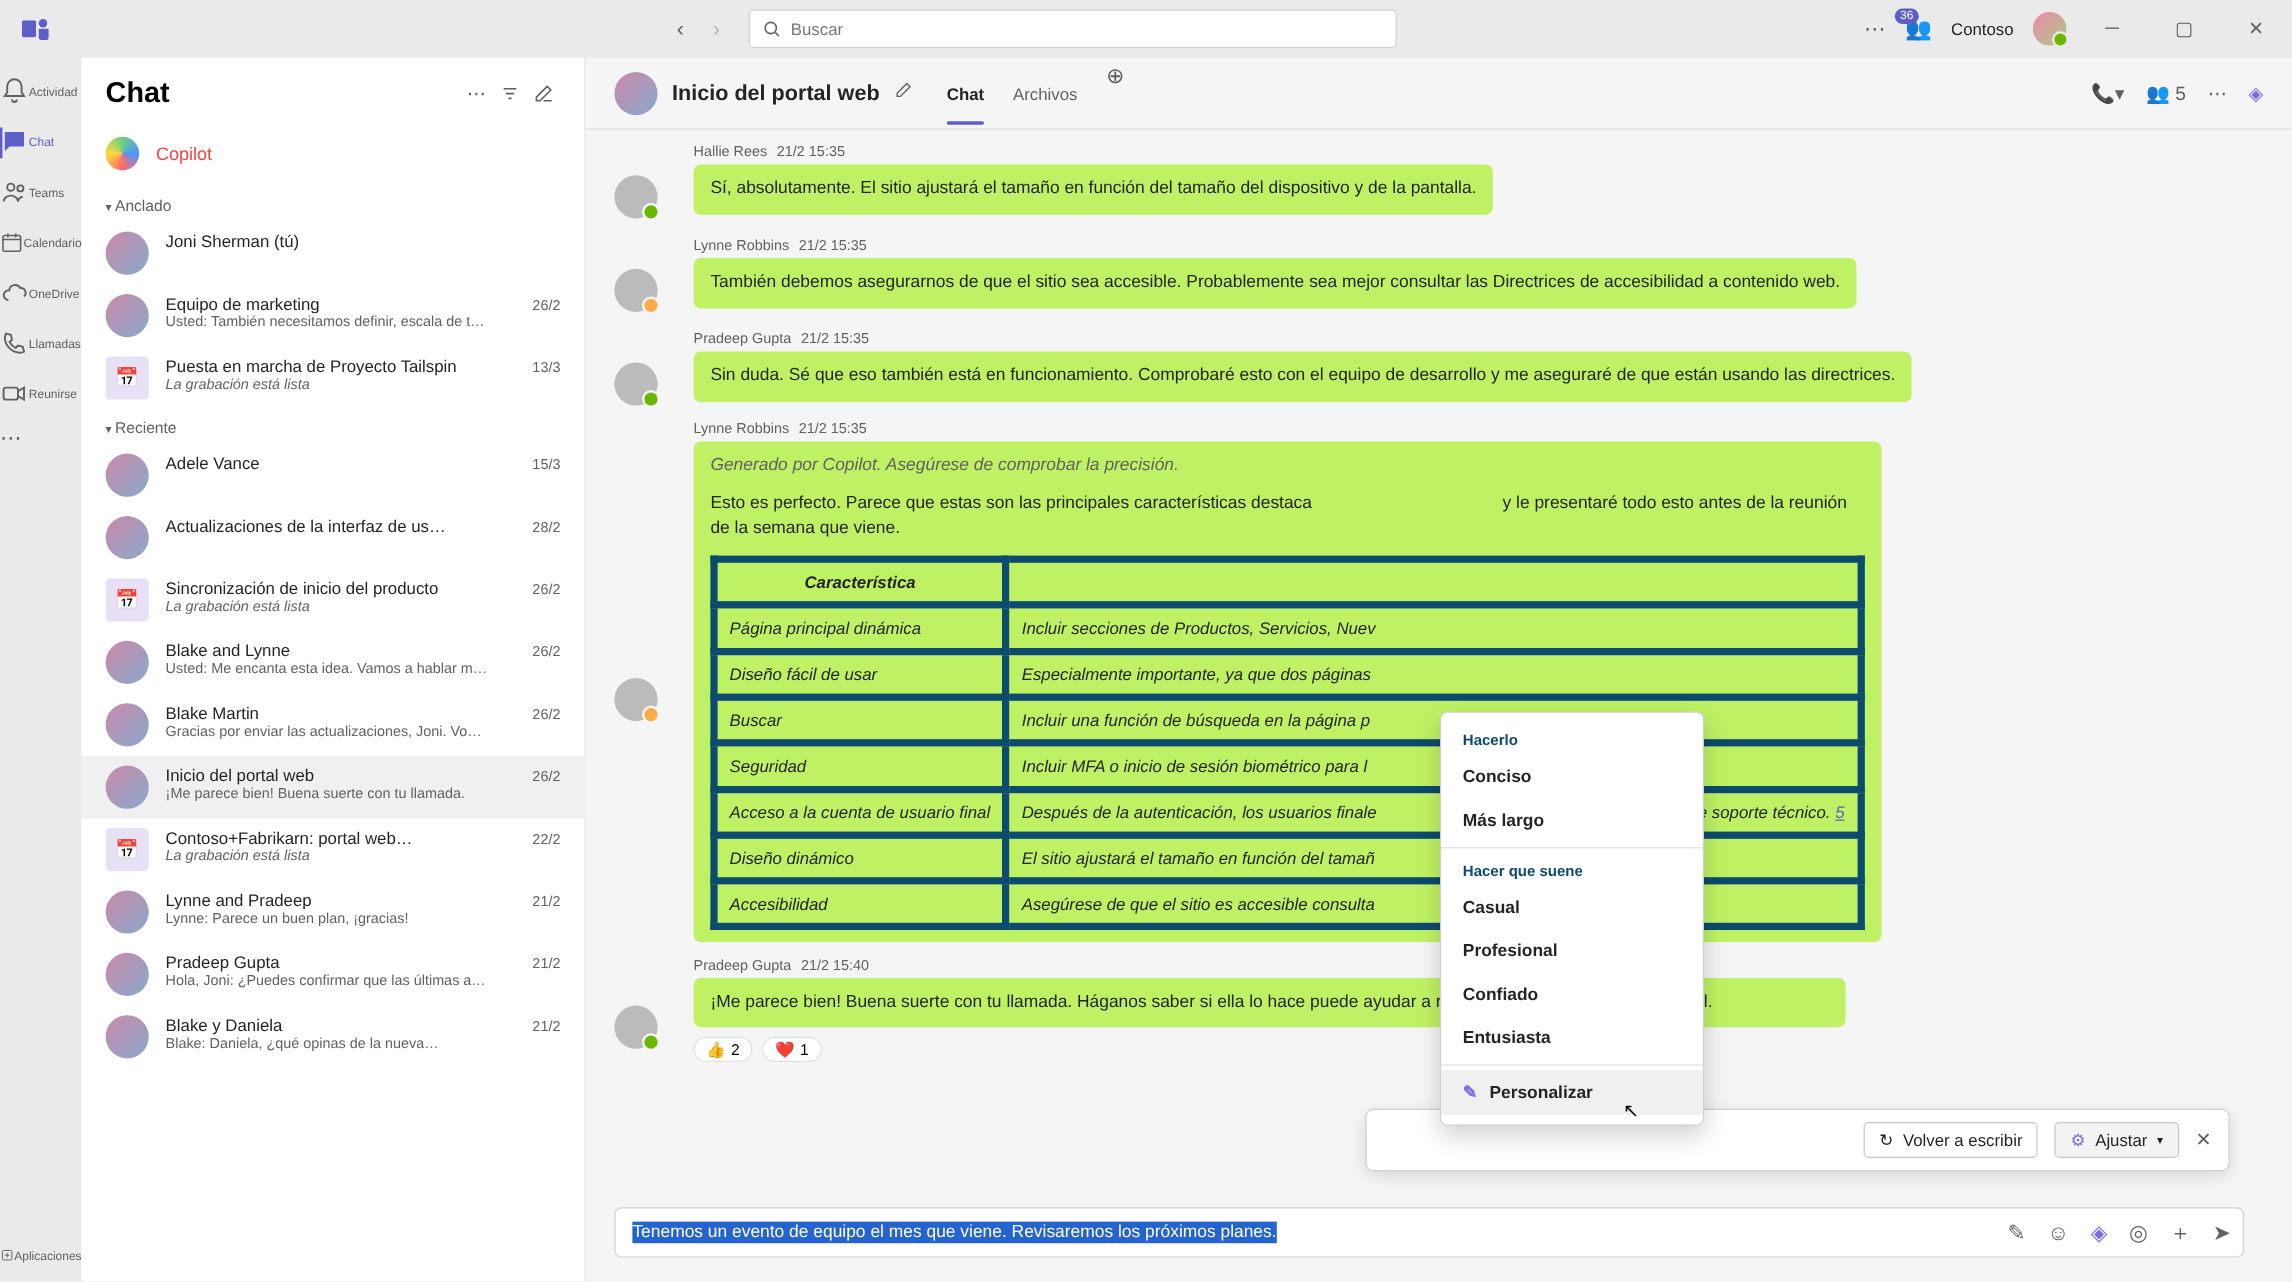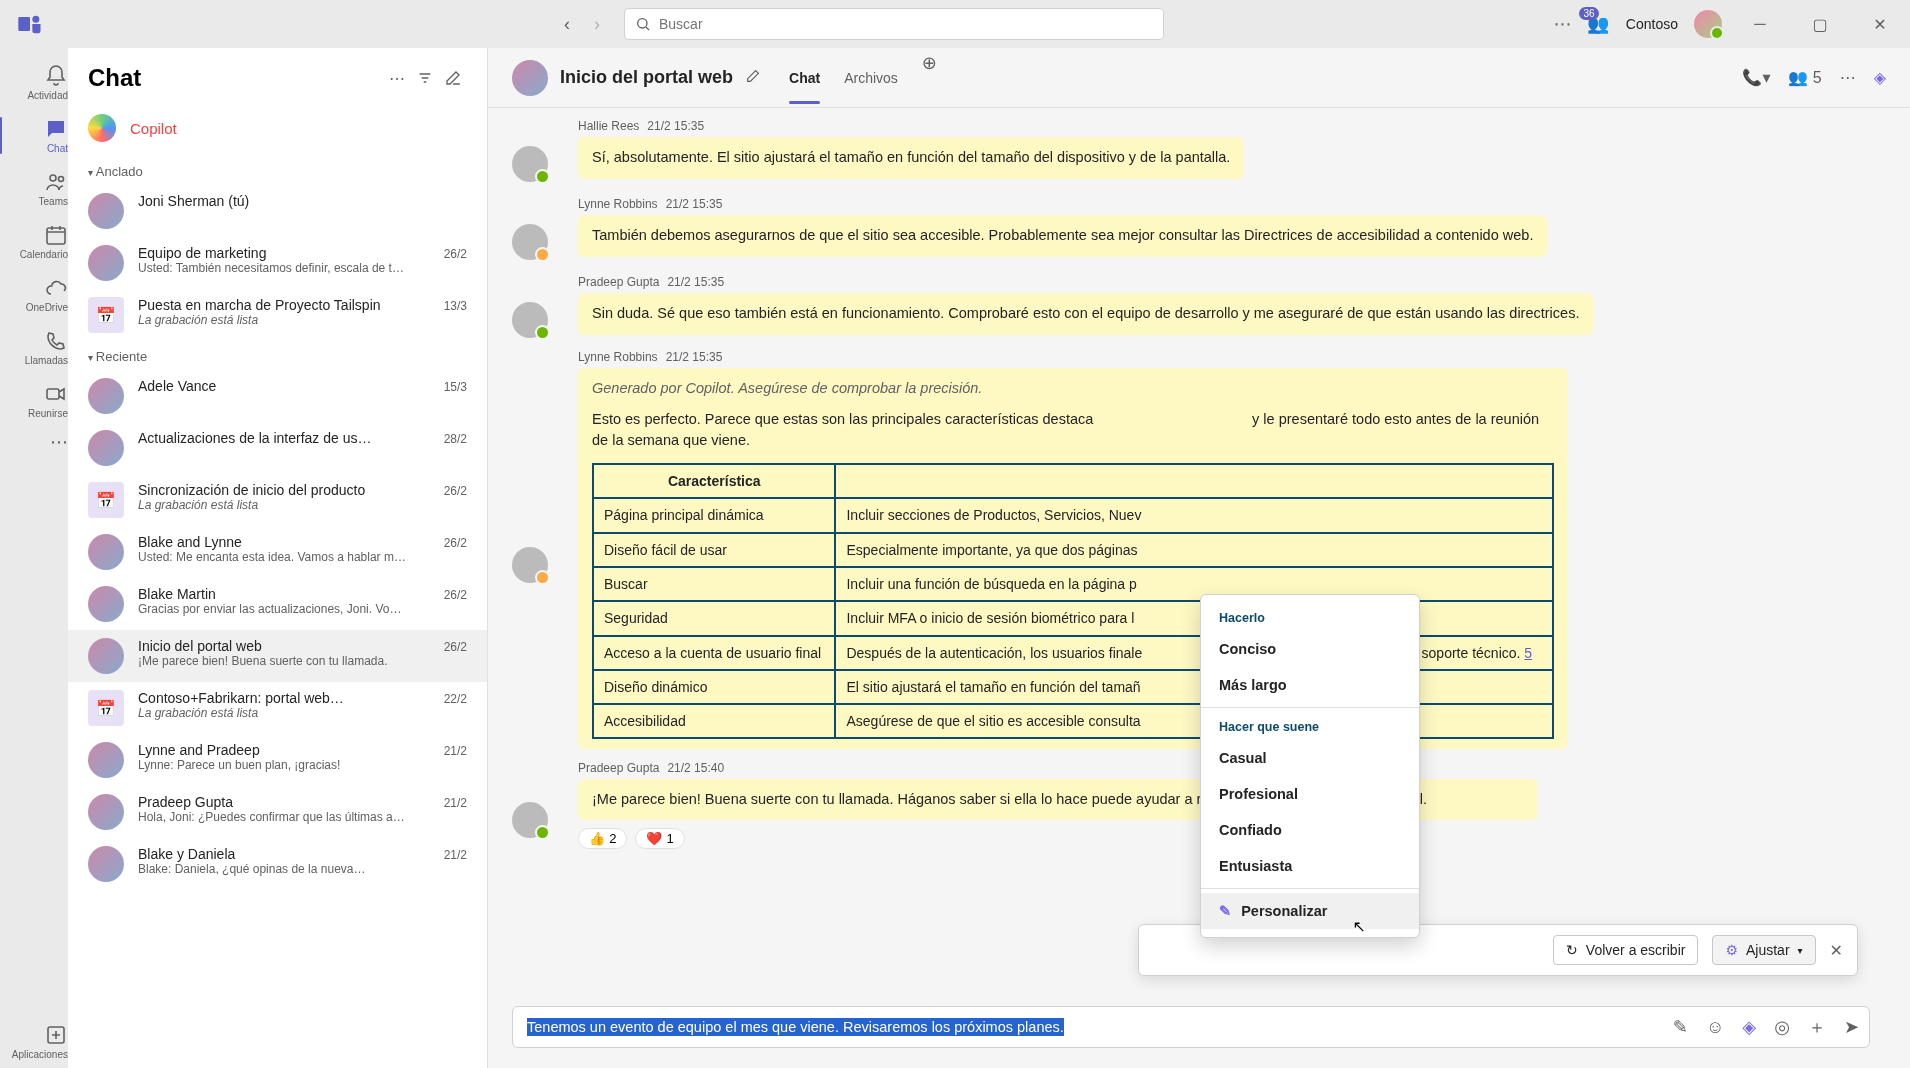--- a/index.html
+++ b/index.html
@@ -20,21 +20,21 @@
 .titlebar .org { font-size: 14px; color: #242424; }
 .titlebar .avatar-small { width: 28px; height: 28px; border-radius: 50%; background: linear-gradient(135deg,#e8a,#ac8); position:relative; }
 .titlebar .avatar-small::after { content:''; position:absolute; right:-2px; bottom:-2px; width:10px; height:10px; background:#6bb700; border:2px solid #eaeaea; border-radius:50%; }
 .winbtn { width: 44px; height: 32px; display:flex; align-items:center; justify-content:center; cursor:pointer; }
 
 
 .main { flex: 1; display: flex; overflow: hidden; }
 
 
 .rail { width: 68px; background: #eaeaea; display: flex; flex-direction: column; align-items: center; padding-top: 8px; }
-.rail-item { width: 68px; display: flex; flex-direction: column; align-items: flex-end; padding: 8px 0; font-size: 10px; color: #616161; cursor: pointer; position:relative; }
+.rail-item { width: 68px; display: flex; flex-direction: row; align-items: center; padding: 8px 0; font-size: 10px; color: #616161; cursor: pointer; position:relative; }
 .rail-item svg { width: 24px; height: 24px; margin-bottom: 2px; }
 .rail-item.active { color: #5b5fc7; }
 .rail-item.active::before { content:''; position:absolute; left:0; top:8px; bottom:8px; width:2px; background:#5b5fc7; border-radius:1px; }
 .rail-spacer { flex:1; }
 
 
 .chatlist { width: 420px; background: #fff; display: flex; flex-direction: column; border-right: 1px solid #e0e0e0; }
 .chatlist-header { display: flex; align-items: center; padding: 16px 20px 12px; }
 .chatlist-header h1 { font-size: 24px; font-weight: 700; flex:1; }
 .chatlist-header .hbtn { width: 28px; height: 28px; display:flex; align-items:center; justify-content:center; color:#616161; cursor:pointer; font-size:16px; }
@@ -72,25 +72,25 @@
 .conv-header-right > * { cursor:pointer; }
 
 .conv-body { flex:1; overflow-y:auto; padding: 8px 40px 8px 24px; }
 .msg { display:flex; gap:30px; margin-bottom:12px; align-items:center; }
 .msg-avatar { width:36px; height:36px; border-radius:50%; background:#bbb; margin-top:30px; flex-shrink:0; position:relative; }
 .msg-avatar.presence::after { content:''; position:absolute; right:-2px; bottom:-2px; width:11px; height:11px; background:#6bb700; border:2px solid #f5f5f5; border-radius:50%; }
 .msg-avatar.away::after { background:#ffaa44; }
 .msg-col { flex:1; }
 .msg-meta { font-size:12px; color:#616161; margin-bottom:4px; }
 .msg-meta .name { font-weight:400; margin-right:8px; }
-.msg-bubble { background:#fef9c3; border-radius:6px; padding:10px 14px; font-size:14.5px; color:#242424; line-height:1.45; display:inline-block; max-width: 1240px; }
+.msg-bubble { background:#bef264; border-radius:6px; padding:10px 14px; font-size:14.5px; color:#242424; line-height:1.45; display:inline-block; max-width: 1240px; }
 .msg-bubble .copilot-note { font-style:italic; color:#616161; margin-bottom:10px; }
 
 .feature-table { border-collapse: collapse; margin-top:12px; width:100%; font-size:14px; }
-.feature-table th, .feature-table td { border:2px solid #0c4a6e; padding:6px 10px; text-align:left; vertical-align:top; }
+.feature-table th, .feature-table td { border:6px solid #0c4a6e; padding:6px 10px; text-align:left; vertical-align:top;font-style:italic; }
 .feature-table th { font-weight:600; text-align:center; }
 .link5 { color:#5b5fc7; text-decoration:underline; }
 
 .reactions { display:flex; gap:8px; margin-top:8px; }
 .reaction { background:#fff; border:1px solid #e0e0e0; border-radius:14px; padding:2px 10px; font-size:13px; display:flex; align-items:center; gap:4px; }
 
 
 .rewrite-bar { position:absolute; right:52px; bottom:92px; background:#fff; border:1px solid #d0d0d0; border-radius:6px; box-shadow:0 4px 14px rgba(0,0,0,0.12); padding:10px 14px; display:flex; align-items:center; gap:14px; width:720px; }
 .rewrite-btn { display:flex; align-items:center; gap:8px; font-size:14px; color:#242424; padding:6px 12px; border-radius:4px; cursor:pointer; }
 .rewrite-btn.boxed { background:#fff; border:1px solid #c7c7c7; }

